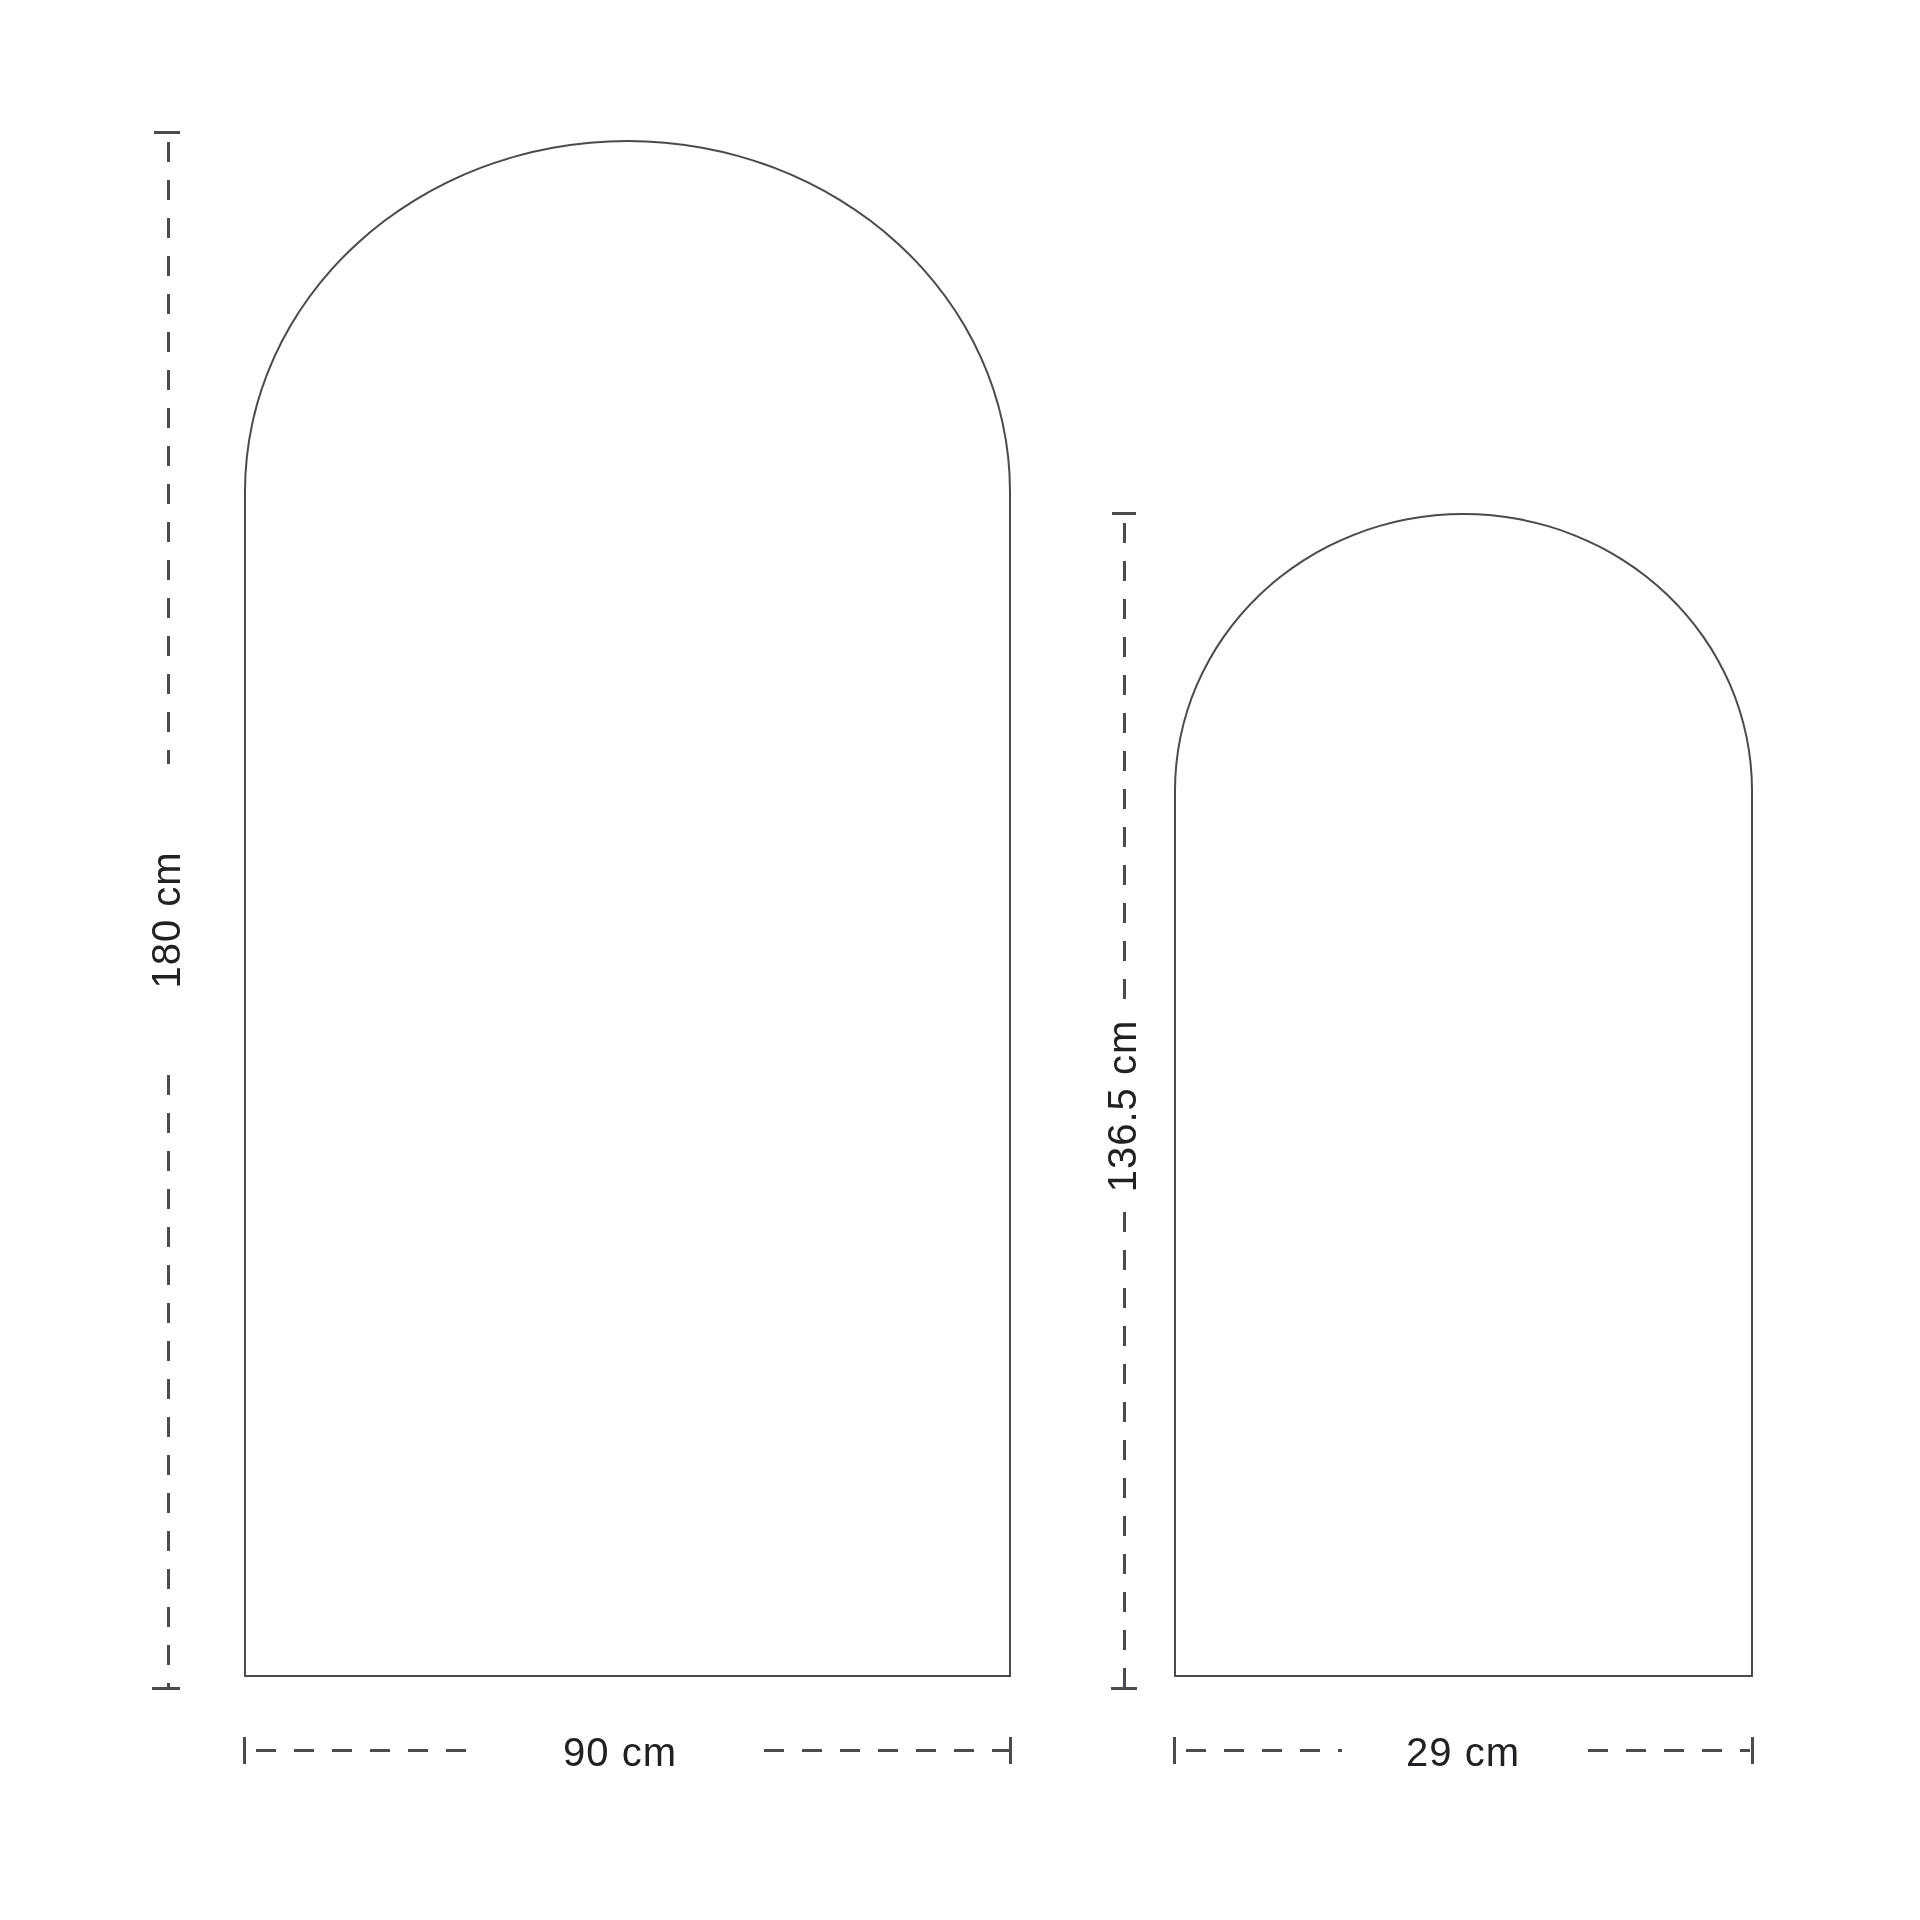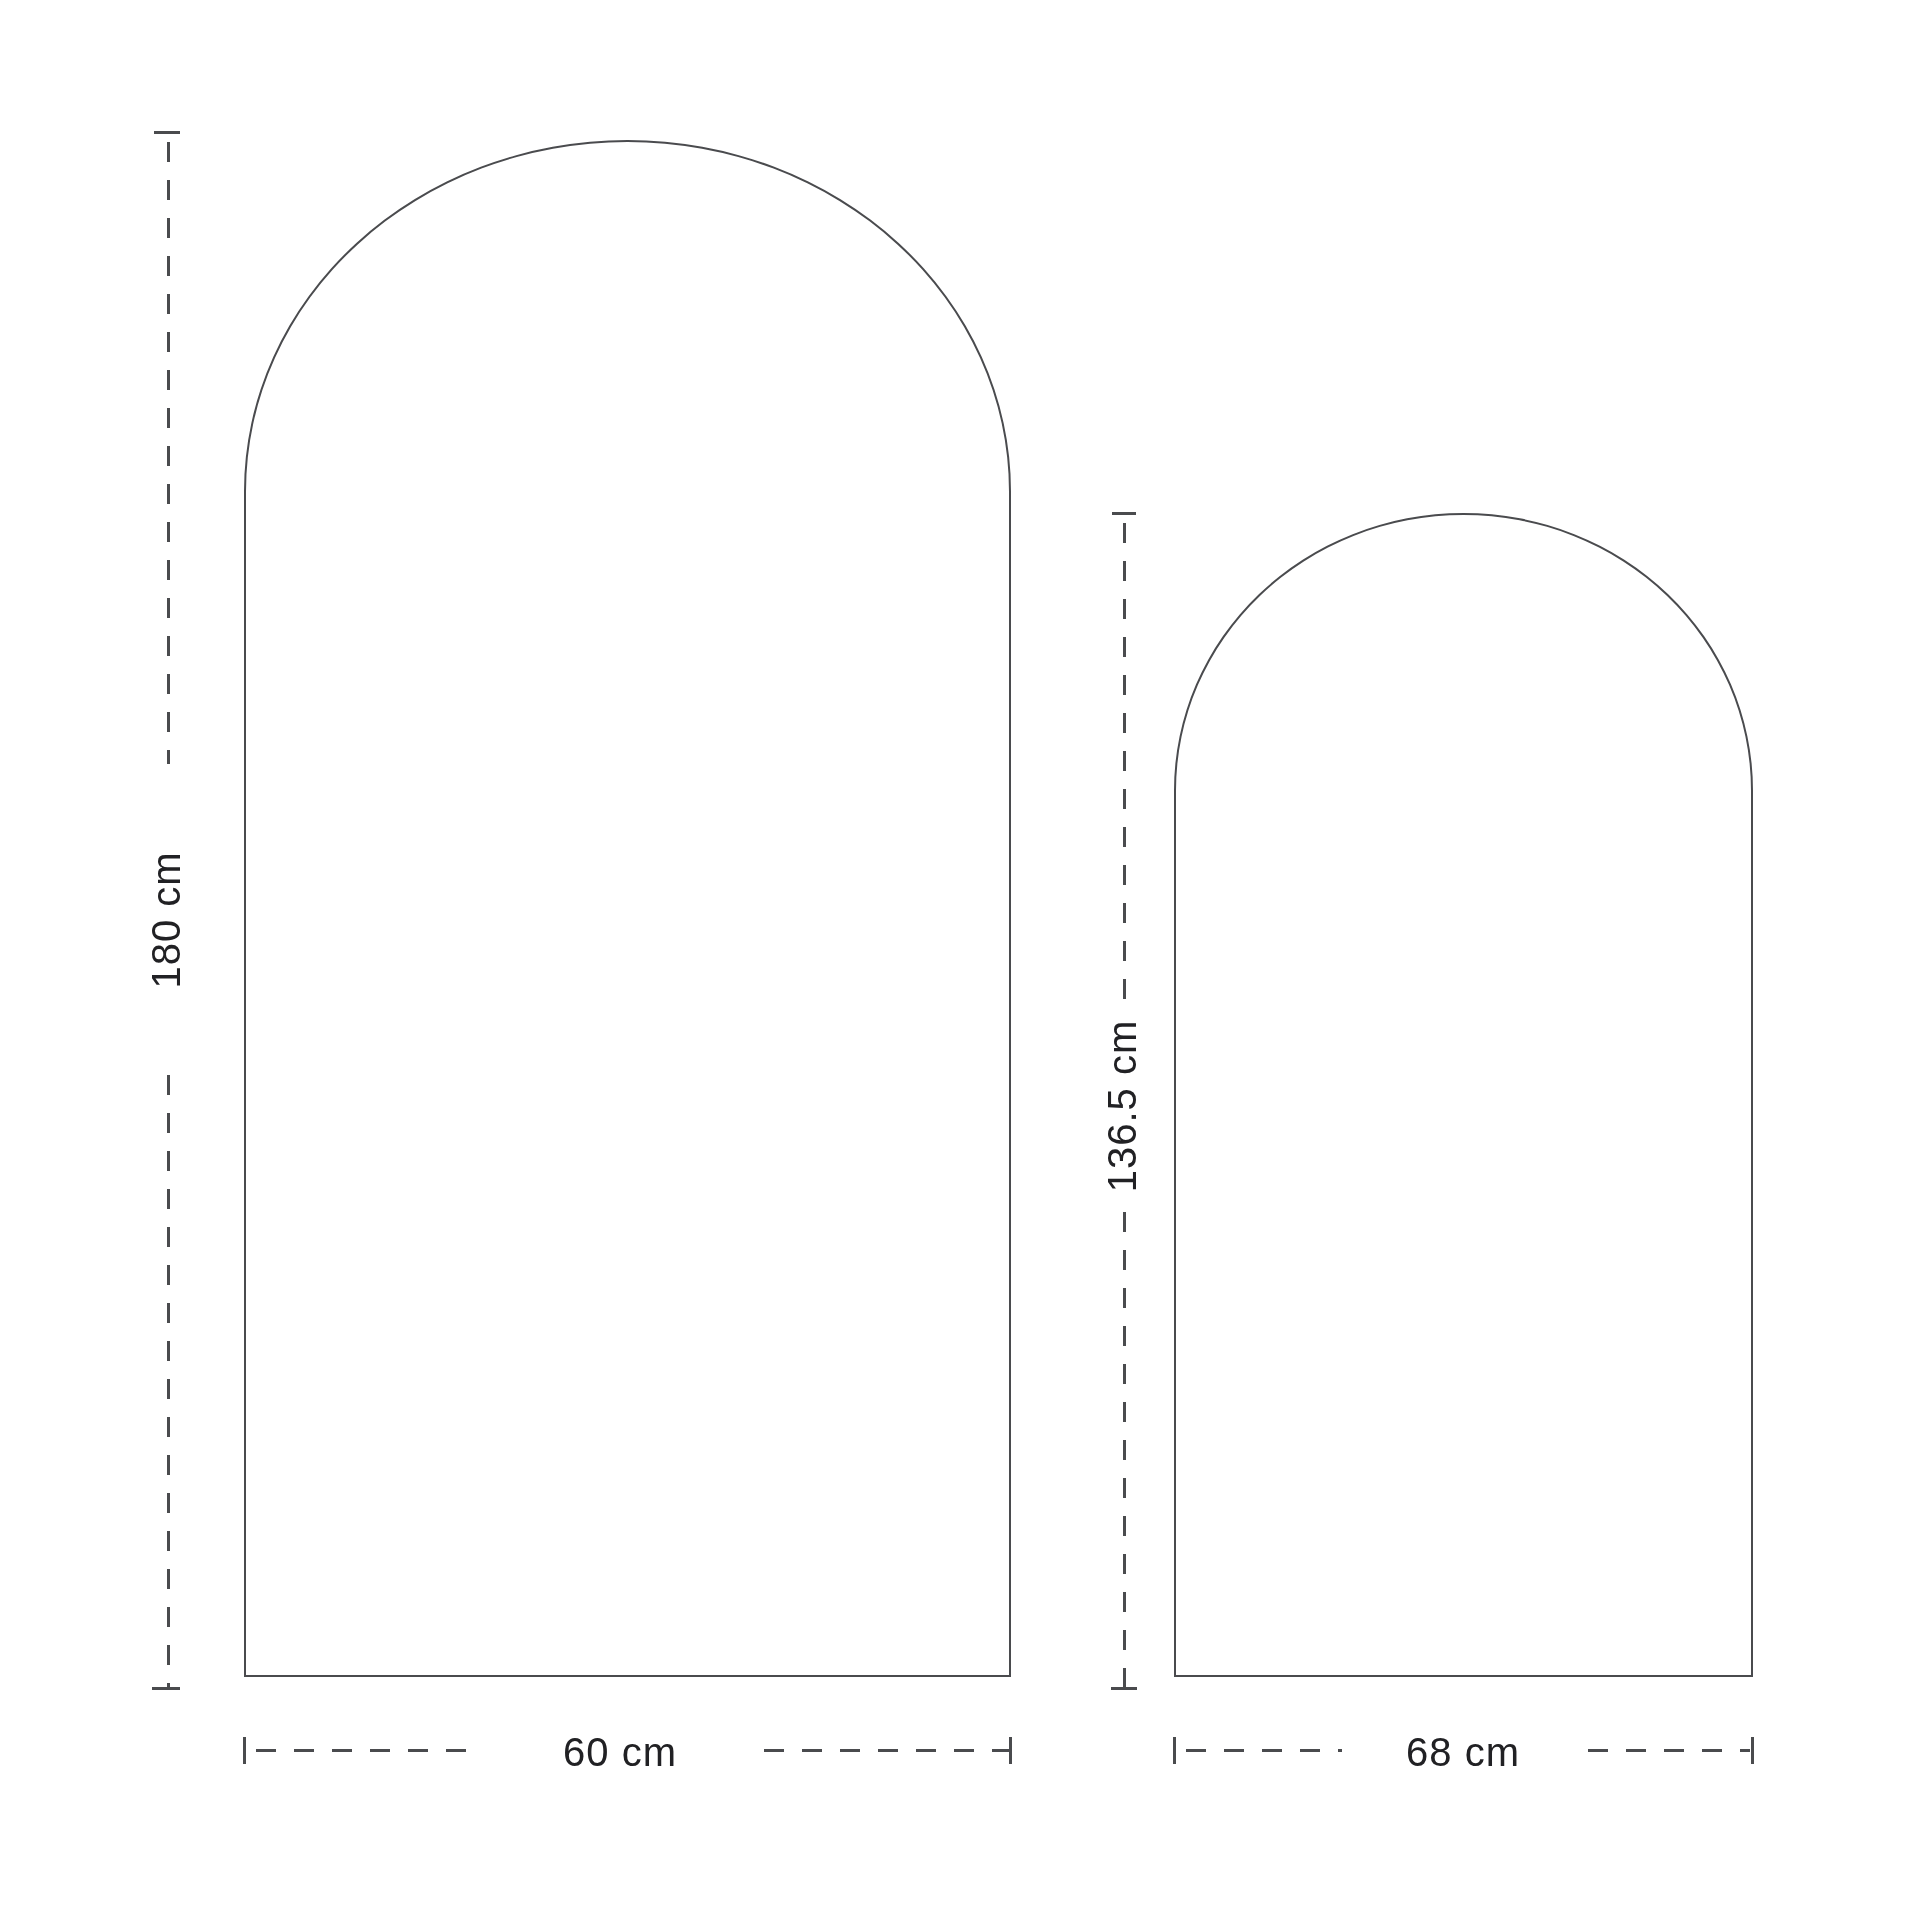--- a/index.html
+++ b/index.html
@@ -94,34 +94,34 @@
     <div class="tick-h lh-tick-top"></div>
     <div class="dash-v lh-seg-a"></div>
     <div class="dim-label vertical lh-label">180 cm</div>
     <div class="dash-v lh-seg-b"></div>
     <div class="tick-h lh-tick-bot"></div>
   </div>
 
   <div>
     <div class="tick-v lw-tick-left"></div>
     <div class="dash-h lw-seg-a"></div>
-    <div class="dim-label lw-label">60 cm</div>
+    <div class="dim-label lw-label">90 cm</div>
     <div class="dash-h lw-seg-b"></div>
     <div class="tick-v lw-tick-right"></div>
   </div>
 
   <div>
     <div class="tick-h sh-tick-top"></div>
     <div class="dash-v sh-seg-a"></div>
     <div class="dim-label vertical sh-label">136.5 cm</div>
     <div class="dash-v sh-seg-b"></div>
     <div class="tick-h sh-tick-bot"></div>
   </div>
 
   <div>
     <div class="tick-v sw-tick-left"></div>
     <div class="dash-h sw-seg-a"></div>
-    <div class="dim-label sw-label">68 cm</div>
+    <div class="dim-label sw-label">29 cm</div>
     <div class="dash-h sw-seg-b"></div>
     <div class="tick-v sw-tick-right"></div>
   </div>
 
 </div>
 
 </body></html>

